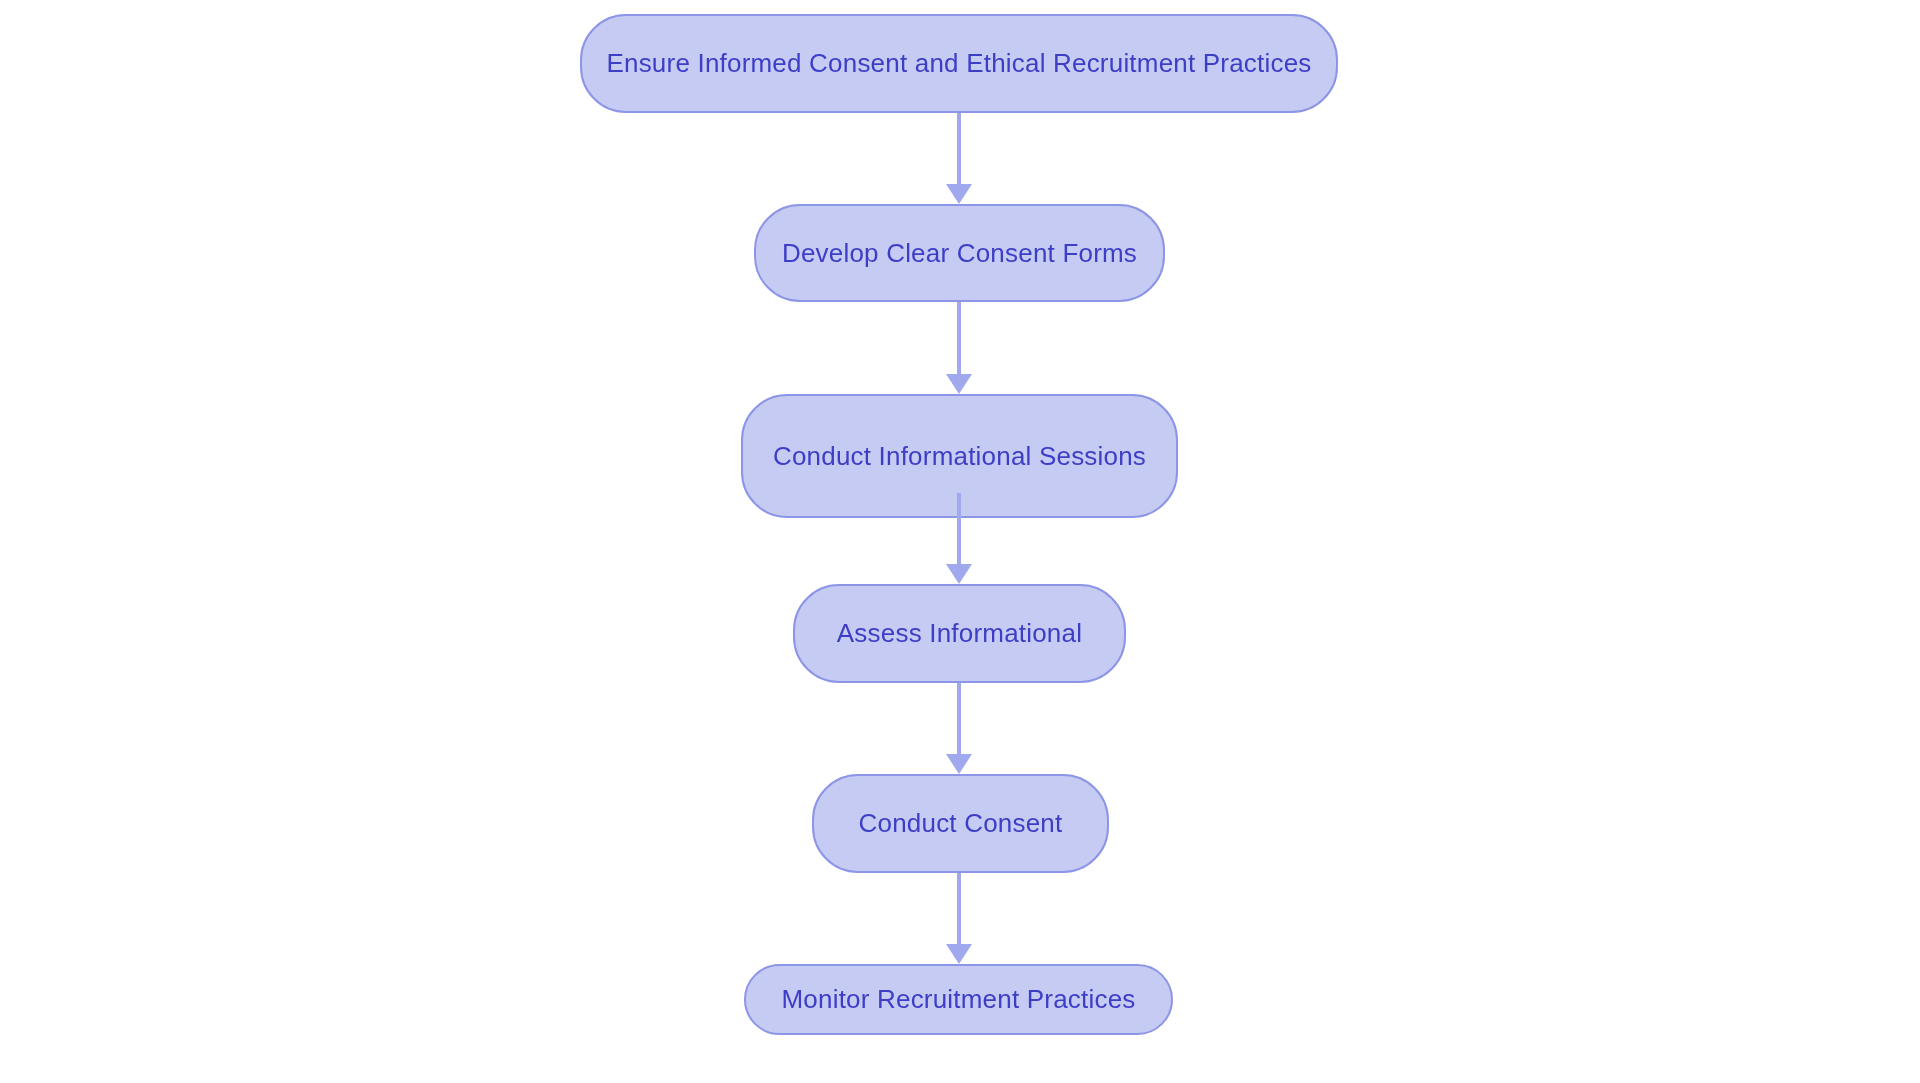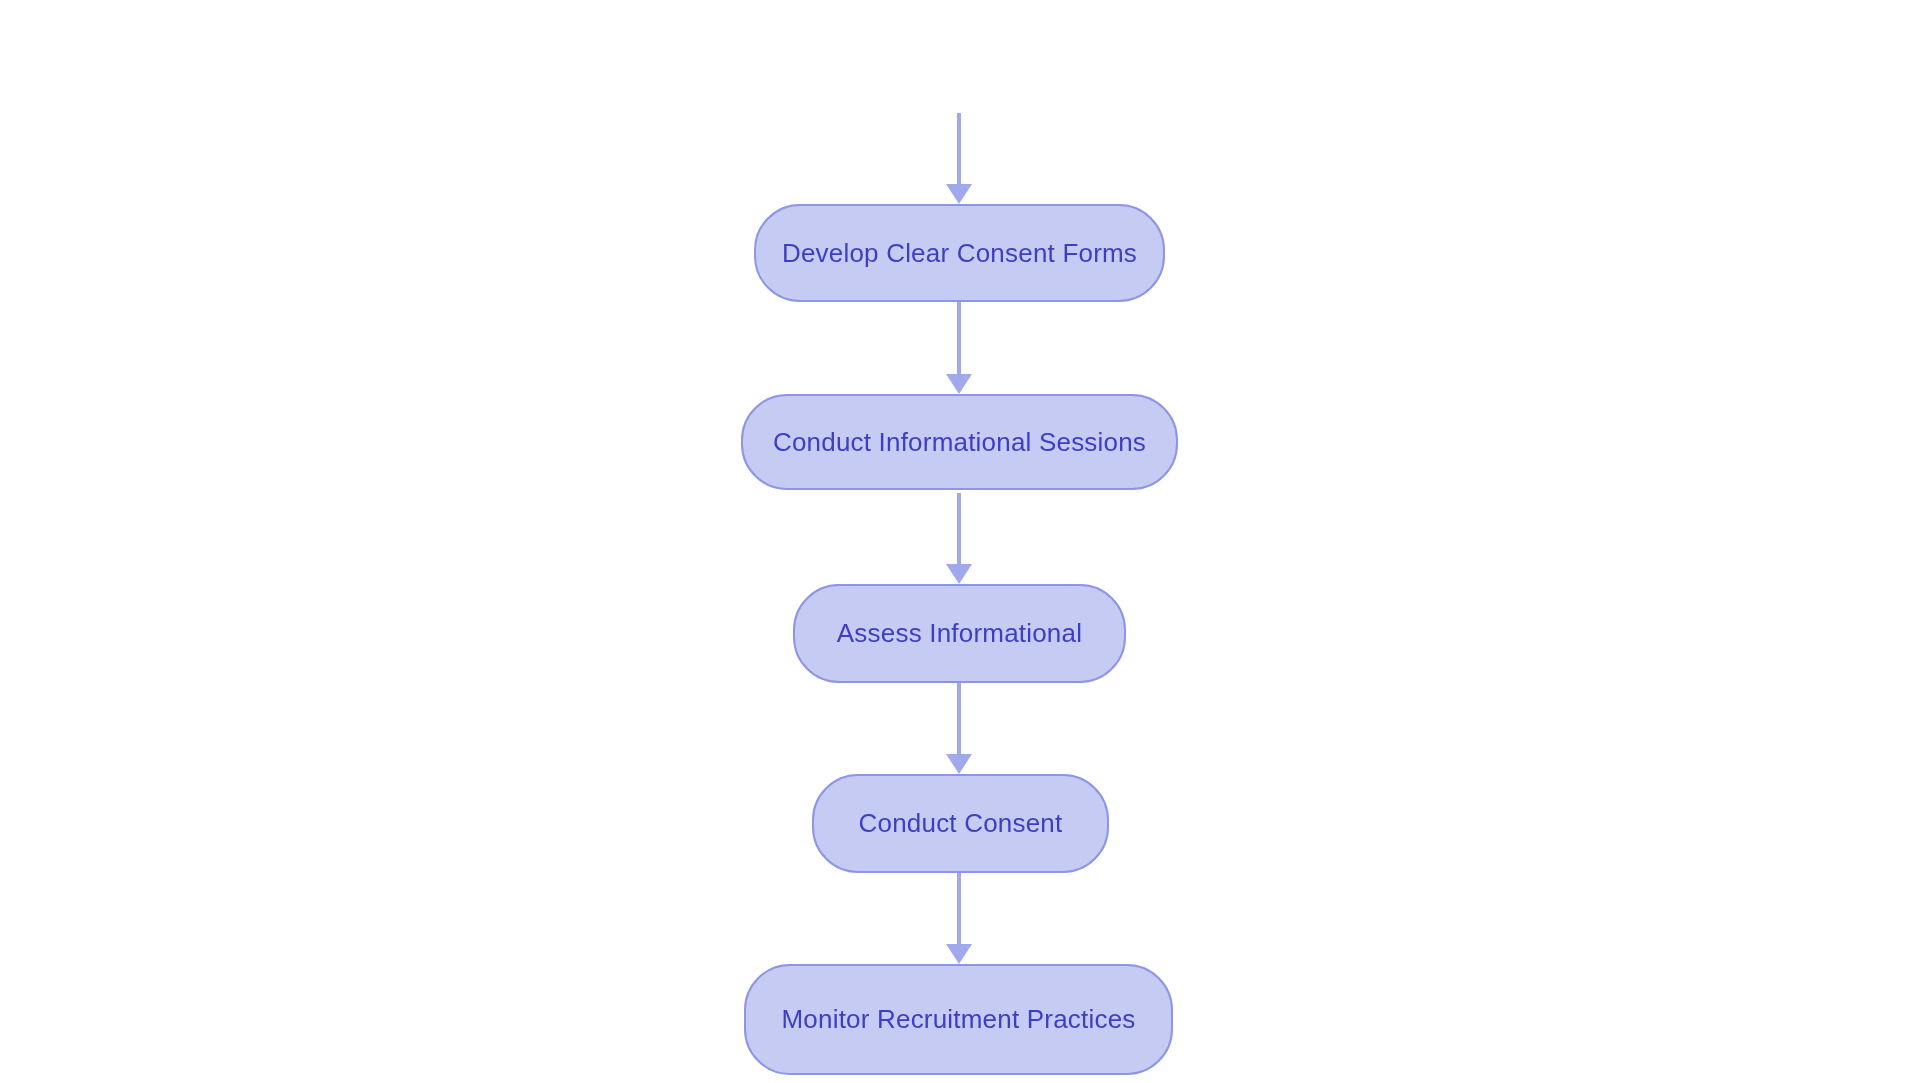--- a/index.html
+++ b/index.html
@@ -25,24 +25,24 @@
     border: 2px solid var(--node_border, #8c95e6);
     border-radius: 46px;
     color: var(--node_text, #3d3ec6);
     font-size: 26px;
     letter-spacing: 0.2px;
     white-space: nowrap;
     text-align: center;
   }
   .node-1 { left: 580px; top: 14px;  width: 758px; height: 99px; }
   .node-2 { left: 754px; top: 204px; width: 411px; height: 98px; }
-  .node-3 { left: 741px; top: 394px; width: 437px; height: 96px; }
+  .node-3 { left: 741px; top: 394px; width: 437px; height: 124px; }
   .node-4 { left: 793px; top: 584px; width: 333px; height: 99px; }
   .node-5 { left: 812px; top: 774px; width: 297px; height: 99px; }
-  .node-6 { left: 744px; top: 964px; width: 429px; height: 111px; justify-content: center; }
+  .node-6 { left: 744px; top: 964px; width: 429px; height: 71px; justify-content: center; }
 
   .connector {
     position: absolute;
     left: 946px;
     width: 26px;
   }
   .connector .stem {
     position: absolute;
     top: 0;
     bottom: 18px;
@@ -64,20 +64,23 @@
   .conn-2 { top: 302px; height: 92px; }
   .conn-3 { top: 493px; height: 91px; }
   .conn-4 { top: 683px; height: 91px; }
   .conn-5 { top: 873px; height: 91px; }
 </style>
 </head>
 <body>
 
 <div class="canvas">
 
+  <div class="flow-node node-1">
+    <span>Ensure Informed Consent and Ethical Recruitment Practices</span>
+  </div>
 
   <div class="connector conn-1">
     <div class="stem"></div>
     <div class="head"></div>
   </div>
 
   <div class="flow-node node-2">
     <span>Develop Clear Consent Forms</span>
   </div>
 

